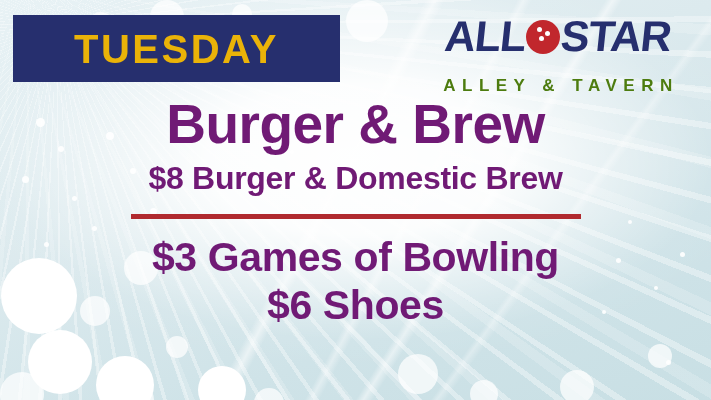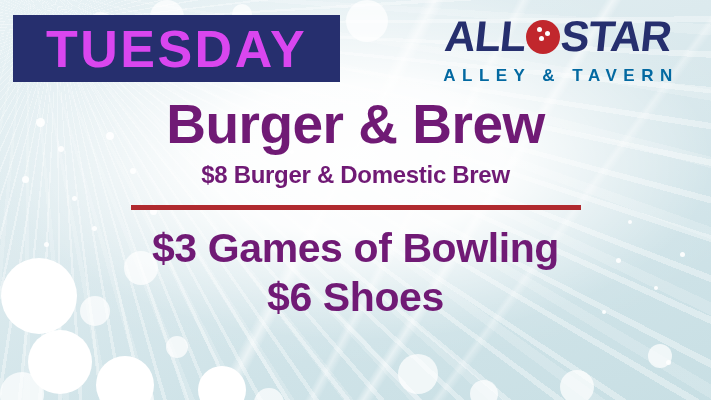--- a/index.html
+++ b/index.html
@@ -74,22 +74,22 @@
     left: 13px;
     top: 15px;
     width: 327px;
     height: 67px;
     background: #262f6e;
     display: flex;
     align-items: center;
     justify-content: center;
   }
   #day-banner .day-text {
-    color: #d946ef;
-    font-size: 52px;
+    color: #eab308;
+    font-size: 40px;
     font-weight: bold;
     letter-spacing: 2.5px;
     line-height: 1;
   }
 
   
   #logo {
     position: absolute;
     right: 22px;
     top: 14px;
@@ -126,46 +126,46 @@
     position: absolute;
     width: 5px;
     height: 5px;
     border-radius: 50%;
     background: #ffffff;
   }
   .ball .h1 { left: 11px; top: 7px; }
   .ball .h2 { left: 19px; top: 11px; }
   .ball .h3 { left: 13px; top: 16px; }
   .logo-sub {
-    color: #0369a1;
+    color: #4d7c0f;
     font-size: 17px;
     font-weight: bold;
     letter-spacing: 6.5px;
     line-height: 1;
-    margin-top: 8px;
+    margin-top: 18px;
     padding-left: 6px;
   }
 
   
   #copy {
     position: absolute;
     left: 0;
     right: 0;
     top: 96px;
     text-align: center;
     color: #701a75;
   }
   .headline {
     font-size: 55px;
     font-weight: bold;
     line-height: 1.02;
     letter-spacing: -0.5px;
   }
   .subline {
-    font-size: 24px;
+    font-size: 32px;
     font-weight: bold;
     line-height: 1.05;
     margin-top: 10px;
     letter-spacing: -0.3px;
   }
   #rule {
     width: 450px;
     height: 5px;
     background: #b02a2f;
     margin: 18px auto 0 auto;

